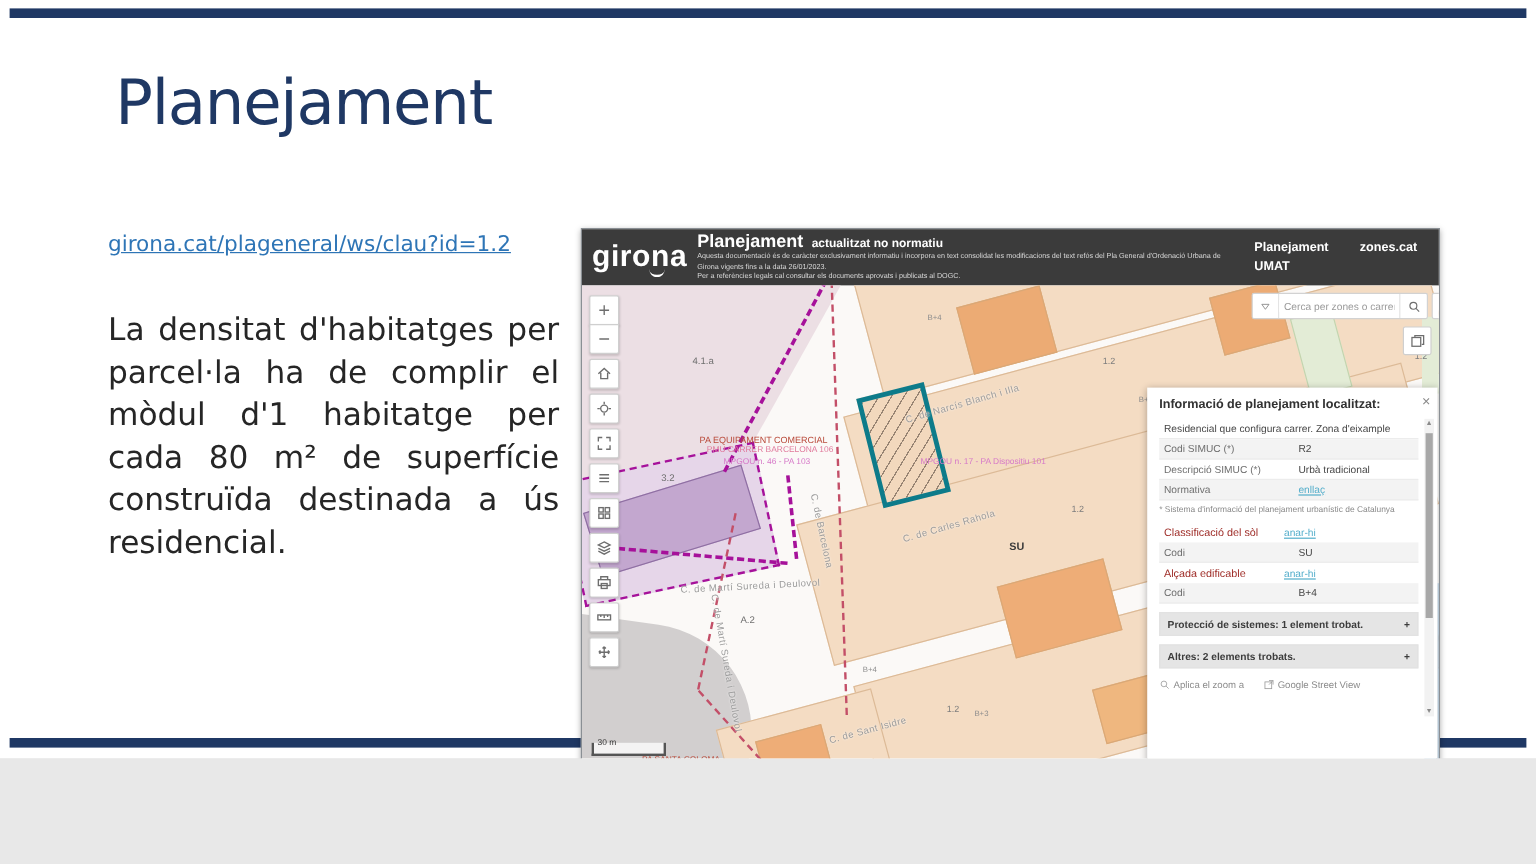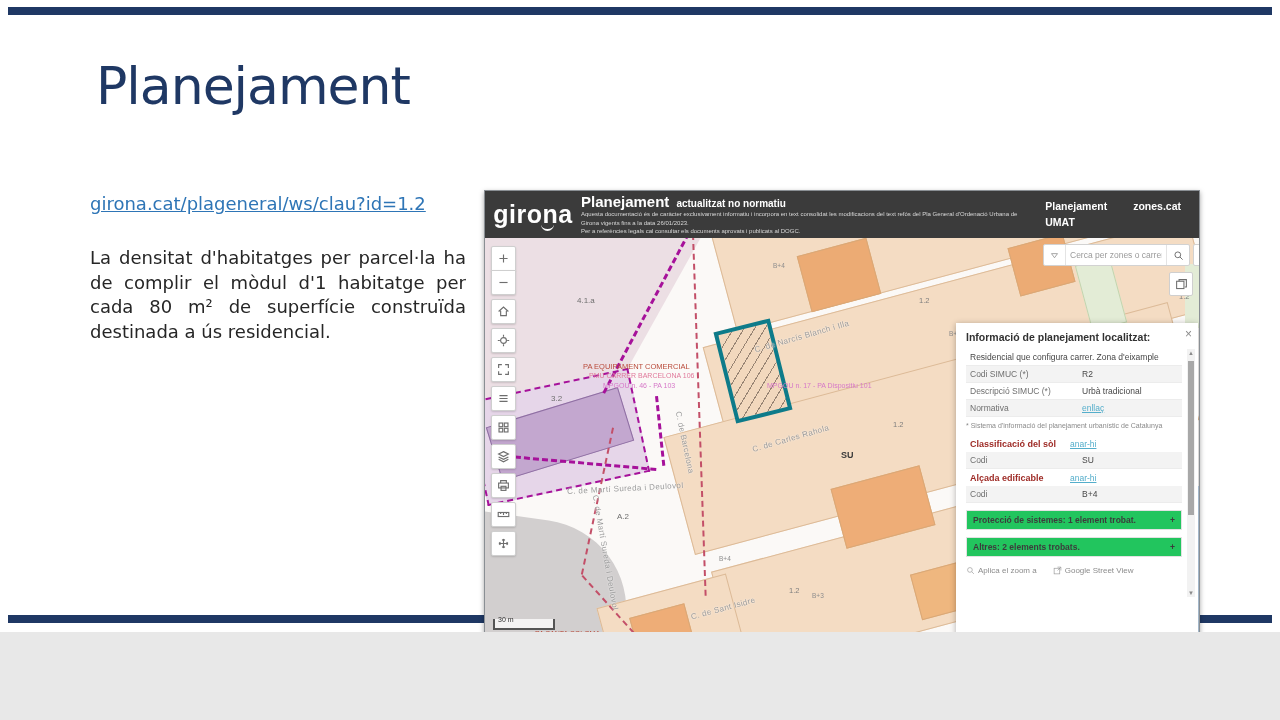--- a/index.html
+++ b/index.html
@@ -6,22 +6,22 @@
   .slide{position:relative;width:1280px;height:632px;background:#ffffff;overflow:hidden;
          font-family:"Liberation Sans",sans-serif;}
   .accent-bar{position:absolute;left:8px;right:8px;height:8px;background:#1F3864;}
   .accent-top{top:7px;} .accent-bottom{bottom:9px;}
 
   
   .title{position:absolute;left:96px;top:56px;font-family:"DejaVu Sans",sans-serif;
          font-size:52px;color:#1F3864;letter-spacing:-1px;}
   .link{position:absolute;left:90px;top:193px;font-family:"DejaVu Sans",sans-serif;
         font-size:18px;color:#2E75B6;text-decoration:underline;cursor:pointer;}
-  .para{position:absolute;left:90px;top:246px;width:376px;font-family:"DejaVu Sans",sans-serif;
-        font-size:18px;line-height:1.37;color:#262626;text-align:justify;}
+  .para{position:absolute;left:90px;top:258px;width:376px;font-family:"DejaVu Sans",sans-serif;
+        font-size:26px;line-height:1.37;color:#262626;text-align:justify;}
 
   
   .shot{position:absolute;left:484px;top:190px;width:716px;height:467px;background:#fff;
         border:1px solid #8a8f94;box-shadow:0 2px 5px rgba(0,0,0,.35);box-sizing:border-box;}
 
   
   .ghead{position:absolute;left:0;right:0;top:0;height:47px;background:#3b3b3b;display:flex;
          align-items:center;color:#fff;}
   .glogo{width:96px;text-align:center;font-size:25px;font-weight:bold;letter-spacing:.5px;position:relative;}
   .glogo .smile{position:absolute;left:56px;bottom:-2px;width:13px;height:6px;
@@ -97,24 +97,24 @@
          padding:8px 16px 6px 10px;}
   .ptitle{font-size:10.5px;font-weight:bold;color:#323232;margin-bottom:6px;}
   .pclose{position:absolute;right:6px;top:5px;font-size:12px;color:#8a8a8a;cursor:pointer;line-height:1;}
   .prow{display:flex;border-bottom:1px solid #ececec;}
   .prow.alt{background:#f3f3f3;}
   .plab{width:104px;padding:3px 4px;color:#6f6f6f;}
   .pval{flex:1;padding:3px 4px;color:#474747;}
   .plink{color:#54aecb;text-decoration:underline;cursor:pointer;}
   .pfoot{font-size:7px;color:#8a8a8a;margin:5px 0 6px;}
   .psec{display:flex;align-items:center;padding:4px 4px 3px;}
-  .psec .h{width:100px;font-size:9px;font-weight:bold;color:#9E2B26;}
+  .psec .h{width:100px;font-size:9px;font-weight:normal;color:#9E2B26;}
   .phdr{display:flex;justify-content:space-between;align-items:center;background:#d9d9d9;
         font-weight:bold;color:#3c3c3c;padding:4px 6px;margin-top:7px;border:1px solid #cfcfcf;cursor:pointer;}
-  .phdr.light{background:#22c55e;border-color:#e2e2e2;}
+  .phdr.light{background:#e5e5e5;border-color:#e2e2e2;}
   .pactions{display:flex;gap:16px;align-items:center;margin-top:9px;color:#8c8c8c;font-size:8px;}
   .pact{display:flex;gap:3px;align-items:center;cursor:pointer;}
   .pact svg{stroke:#9a9a9a;fill:none;stroke-width:1.2;}
   .pscroll{position:absolute;right:3px;top:26px;bottom:44px;width:8px;background:#f2f2f2;}
   .pthumb{position:absolute;left:1px;width:6px;top:12px;height:62%;background:#a8a8a8;cursor:pointer;}
   .parr{position:absolute;left:0;width:8px;font-size:6px;color:#8a8a8a;text-align:center;cursor:pointer;}
 
   
   .scale{position:absolute;left:8px;bottom:14px;width:58px;height:9px;border-left:2px solid #555;
          border-right:2px solid #555;border-bottom:2px solid #555;background:rgba(255,255,255,.75);}

